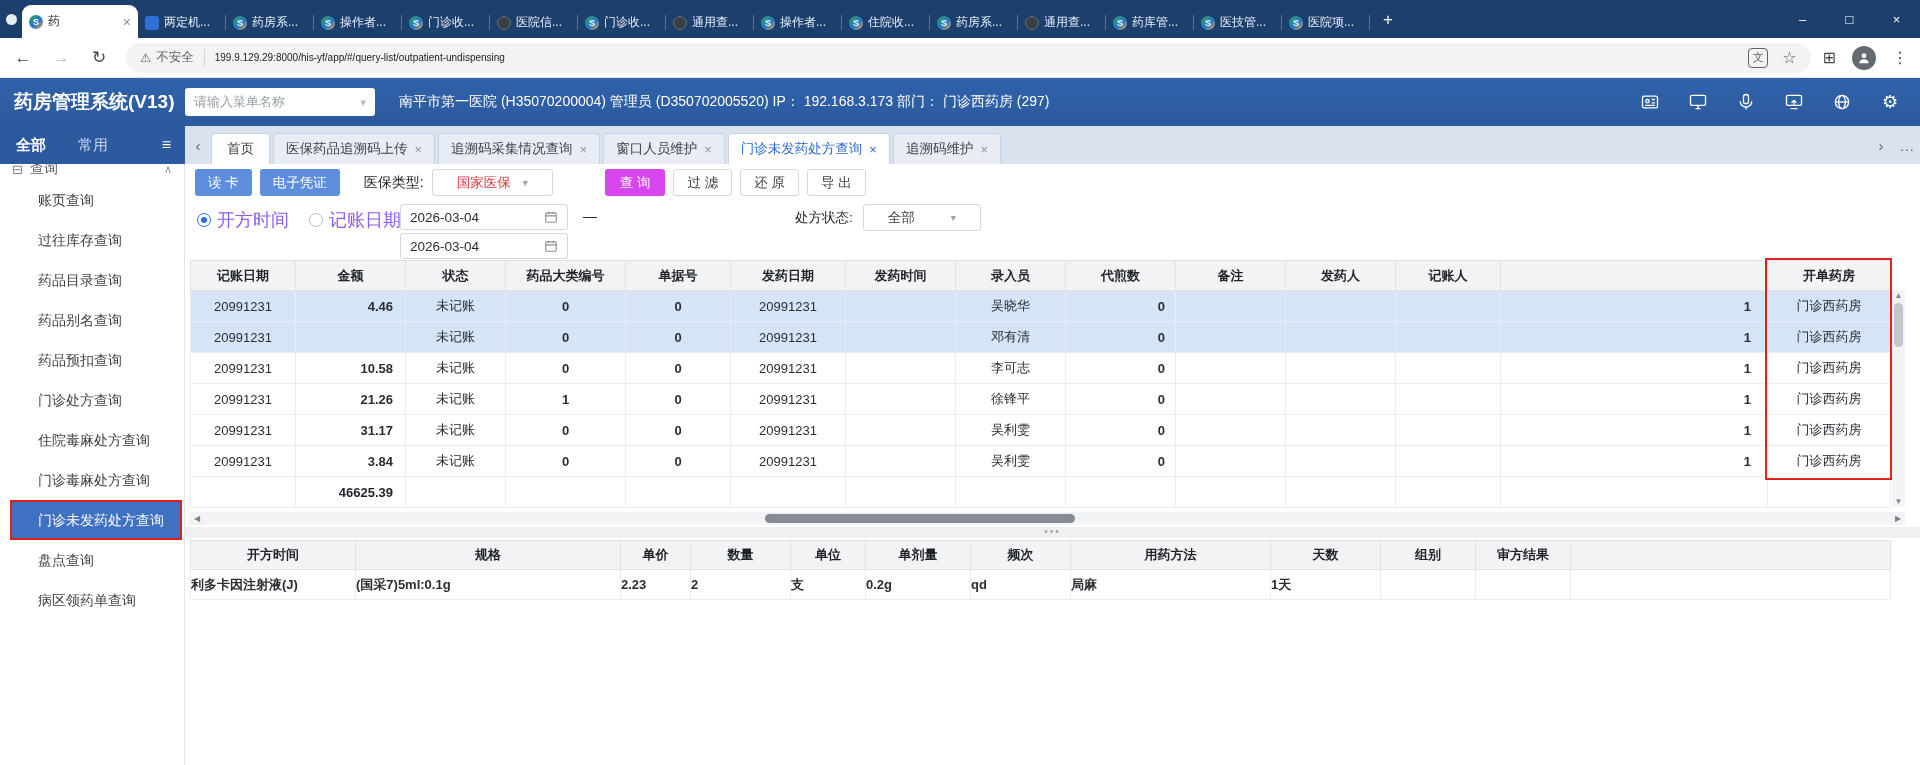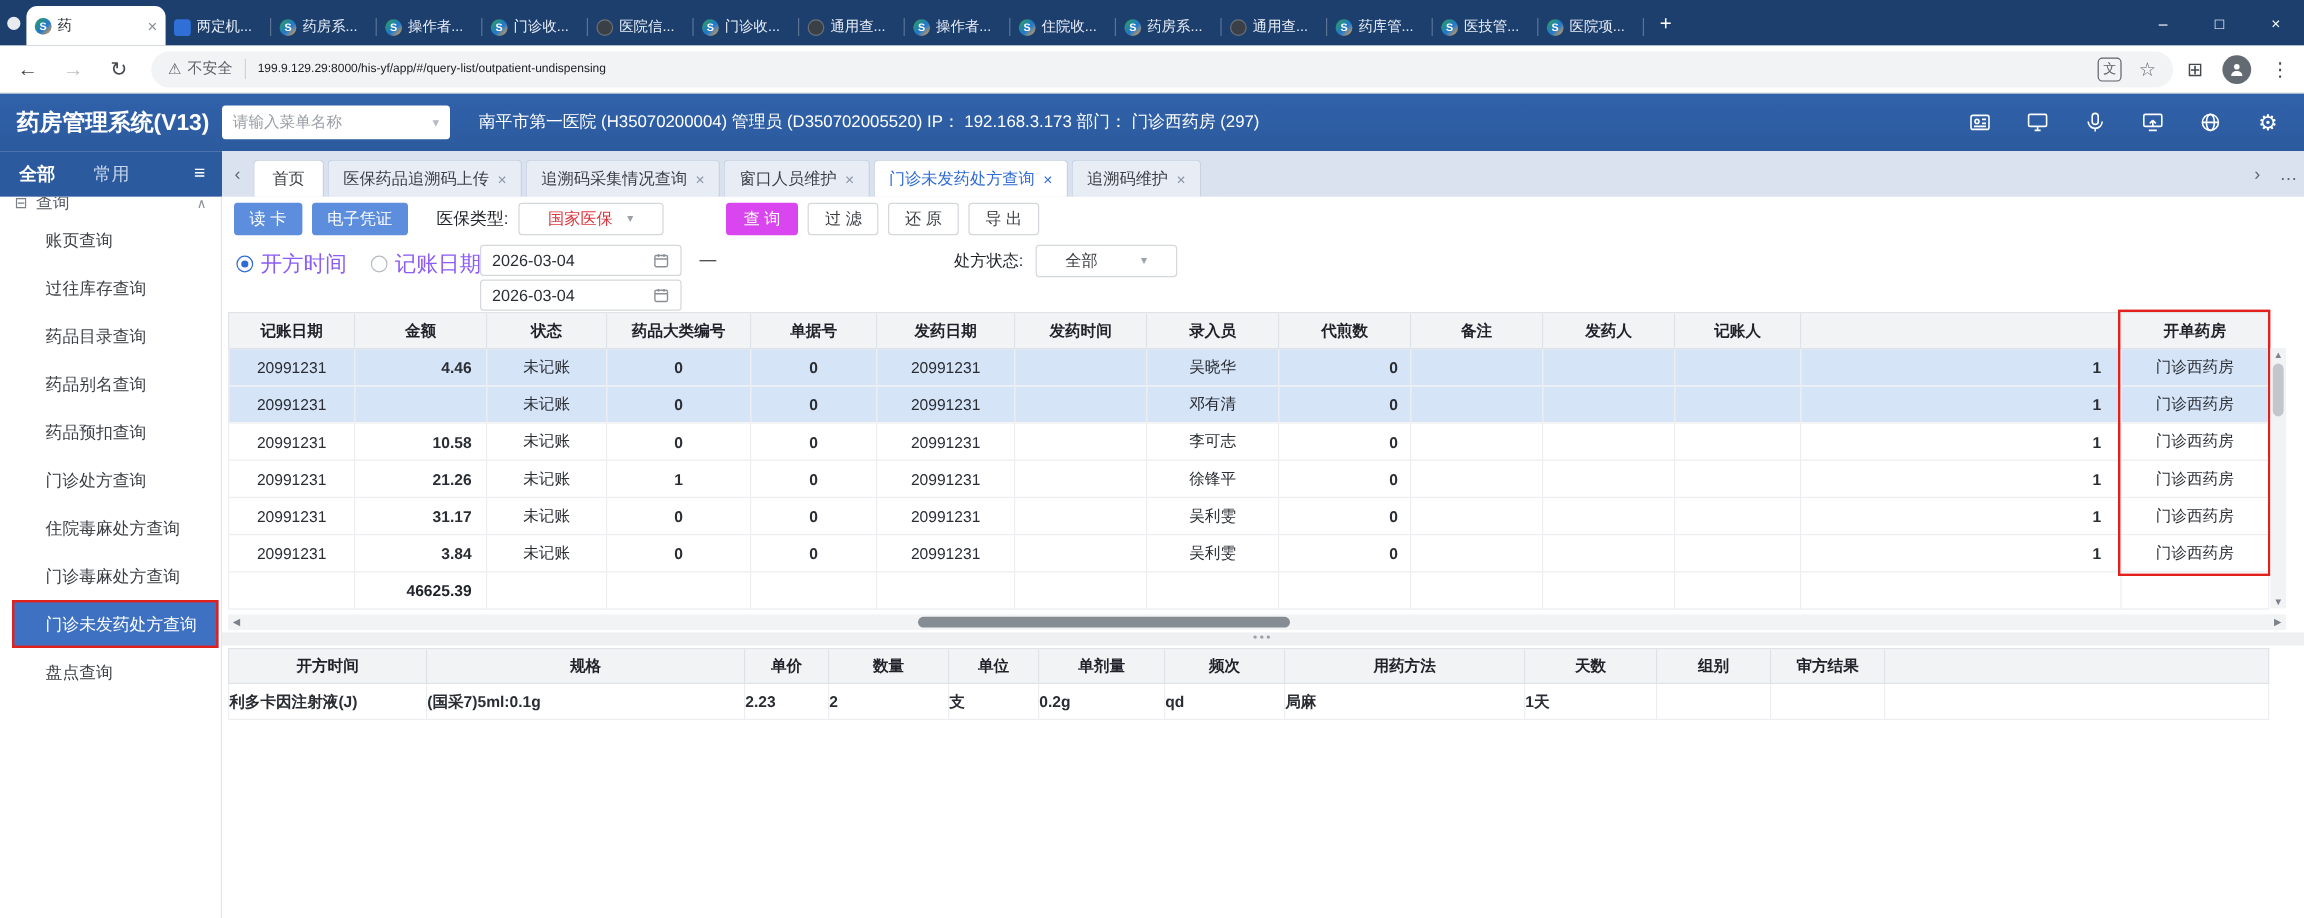--- a/index.html
+++ b/index.html
@@ -327,20 +327,21 @@
       <div class="side-item">账页查询</div>
       <div class="side-item">过往库存查询</div>
       <div class="side-item">药品目录查询</div>
       <div class="side-item">药品别名查询</div>
       <div class="side-item">药品预扣查询</div>
       <div class="side-item">门诊处方查询</div>
       <div class="side-item">住院毒麻处方查询</div>
       <div class="side-item">门诊毒麻处方查询</div>
       <div class="side-item selected">门诊未发药处方查询</div>
       <div class="side-item">盘点查询</div>
+      <div class="side-item">病区领药单查询</div>
     </div>
 </div>
 
 <div class="content">
 
   <div class="toolbar">
     <span class="btn blue-light">读 卡</span>
     <span class="btn blue-light">电子凭证</span>
     <span class="ins-label">医保类型:</span>
     <span class="select">

